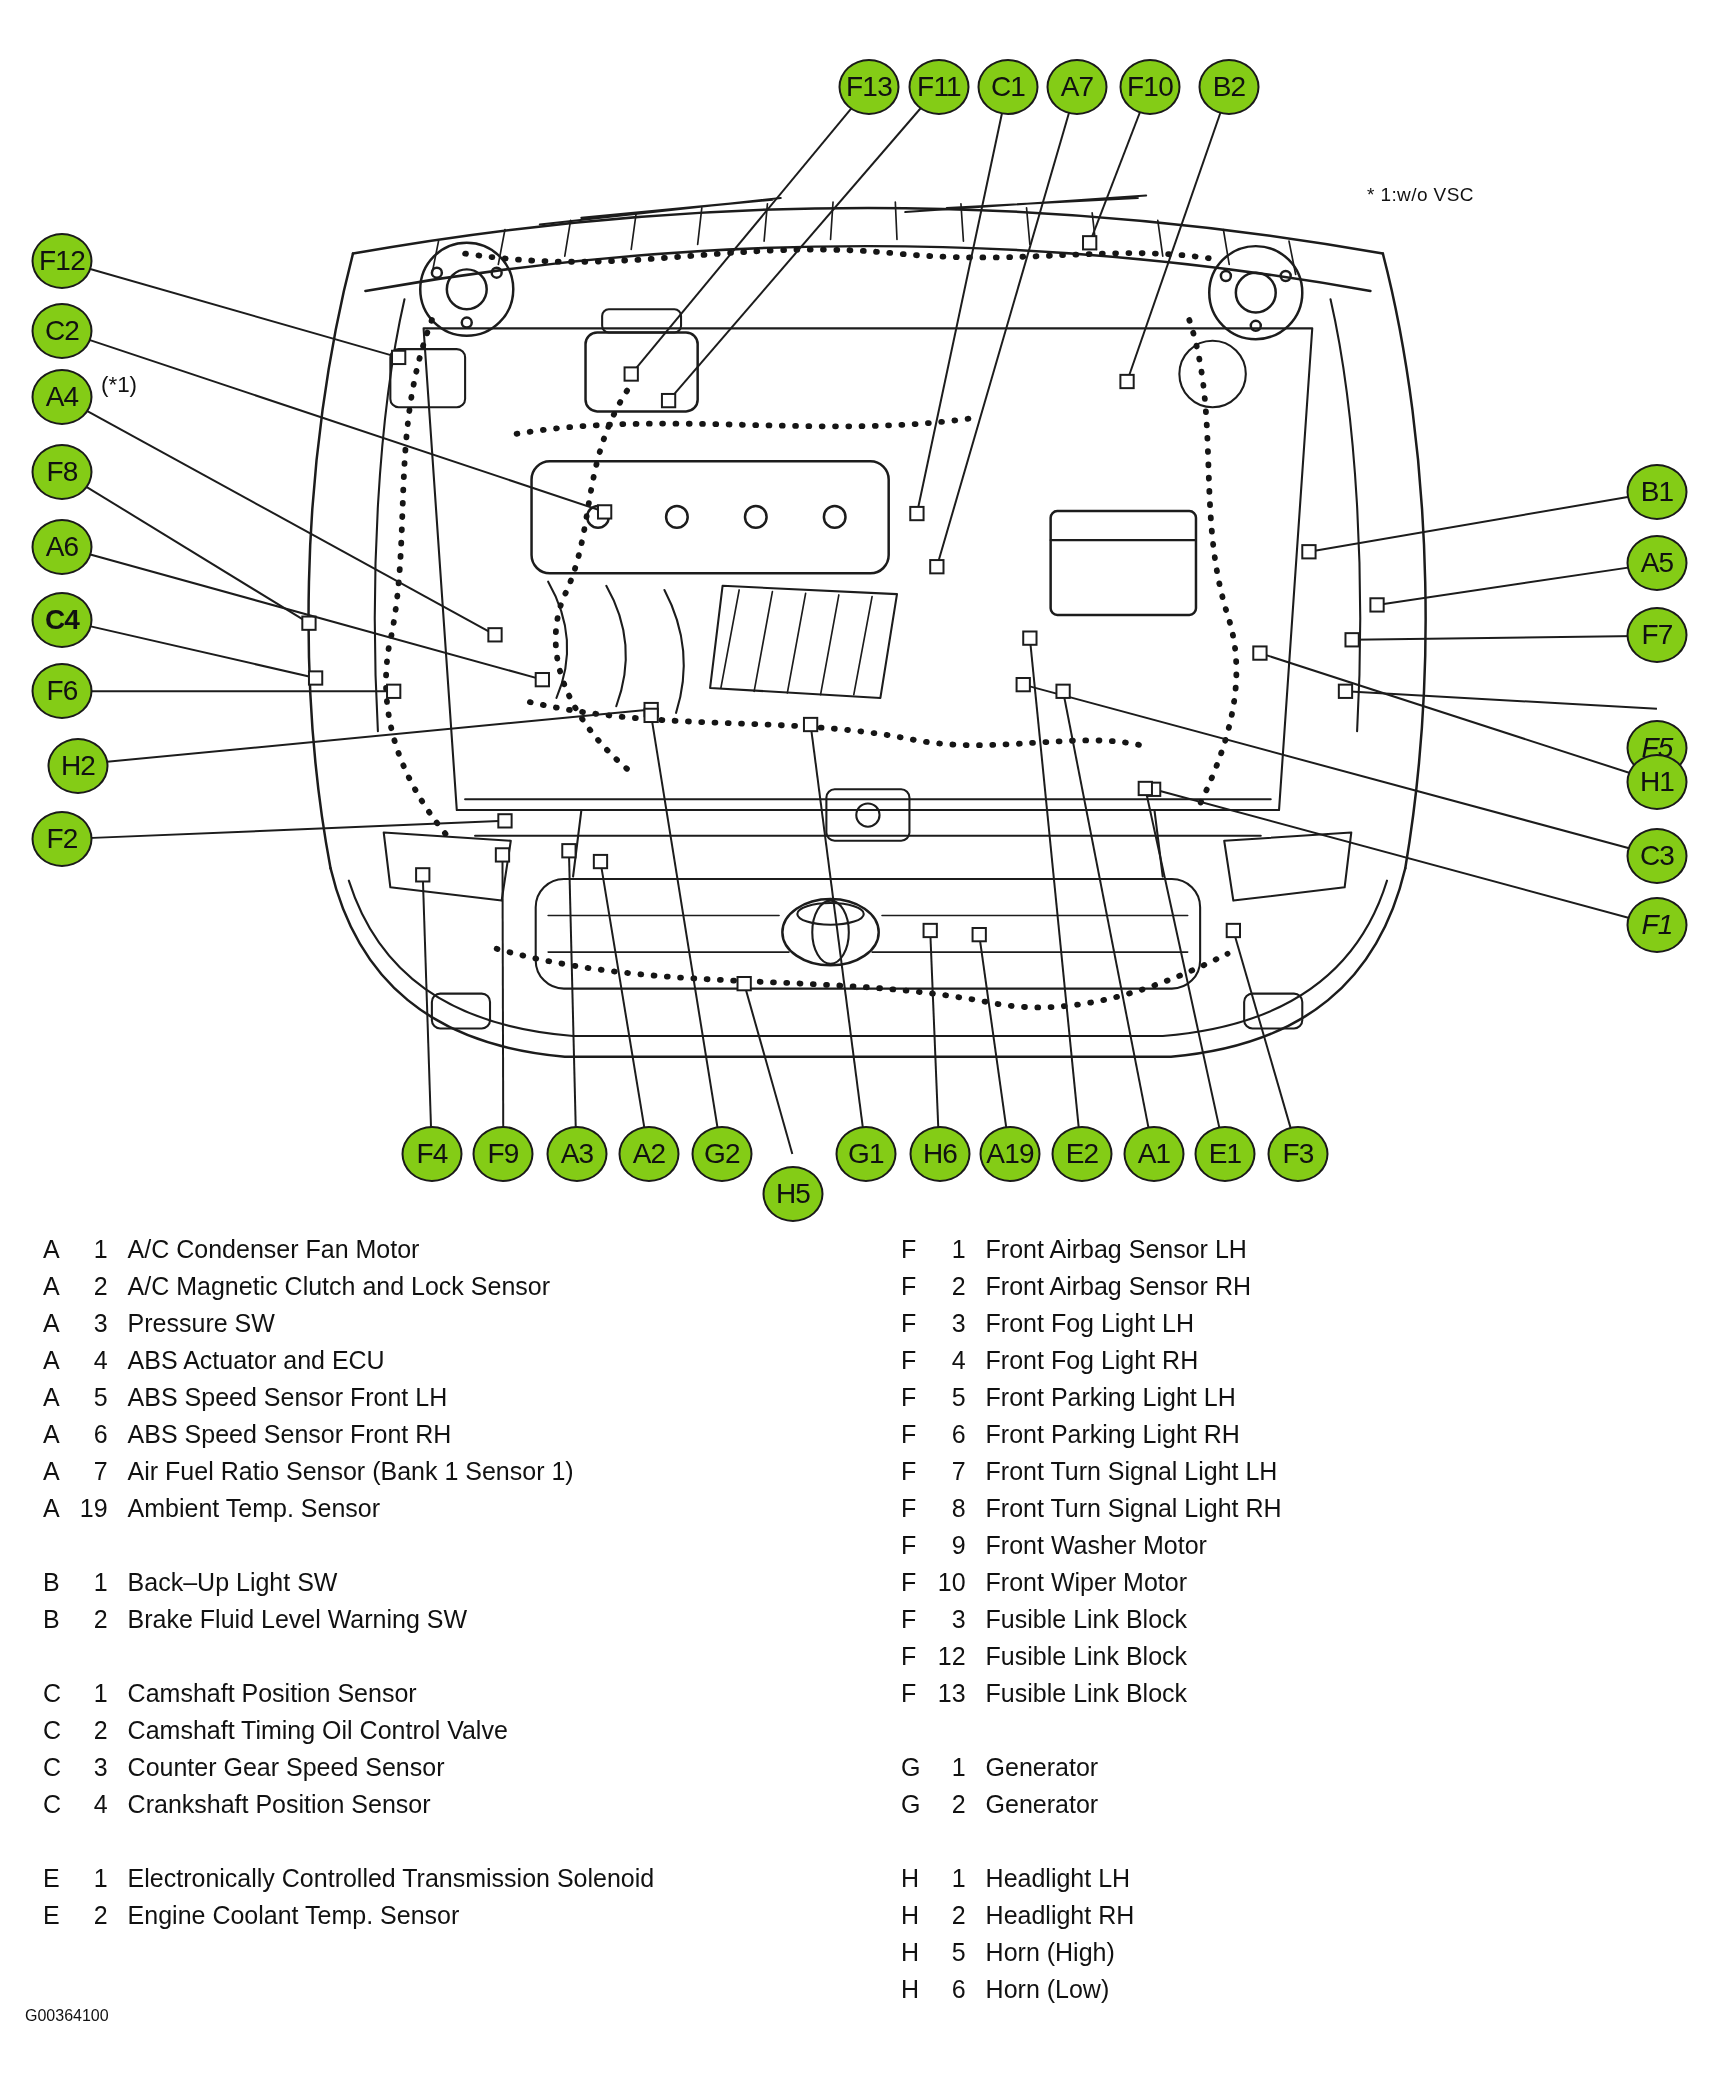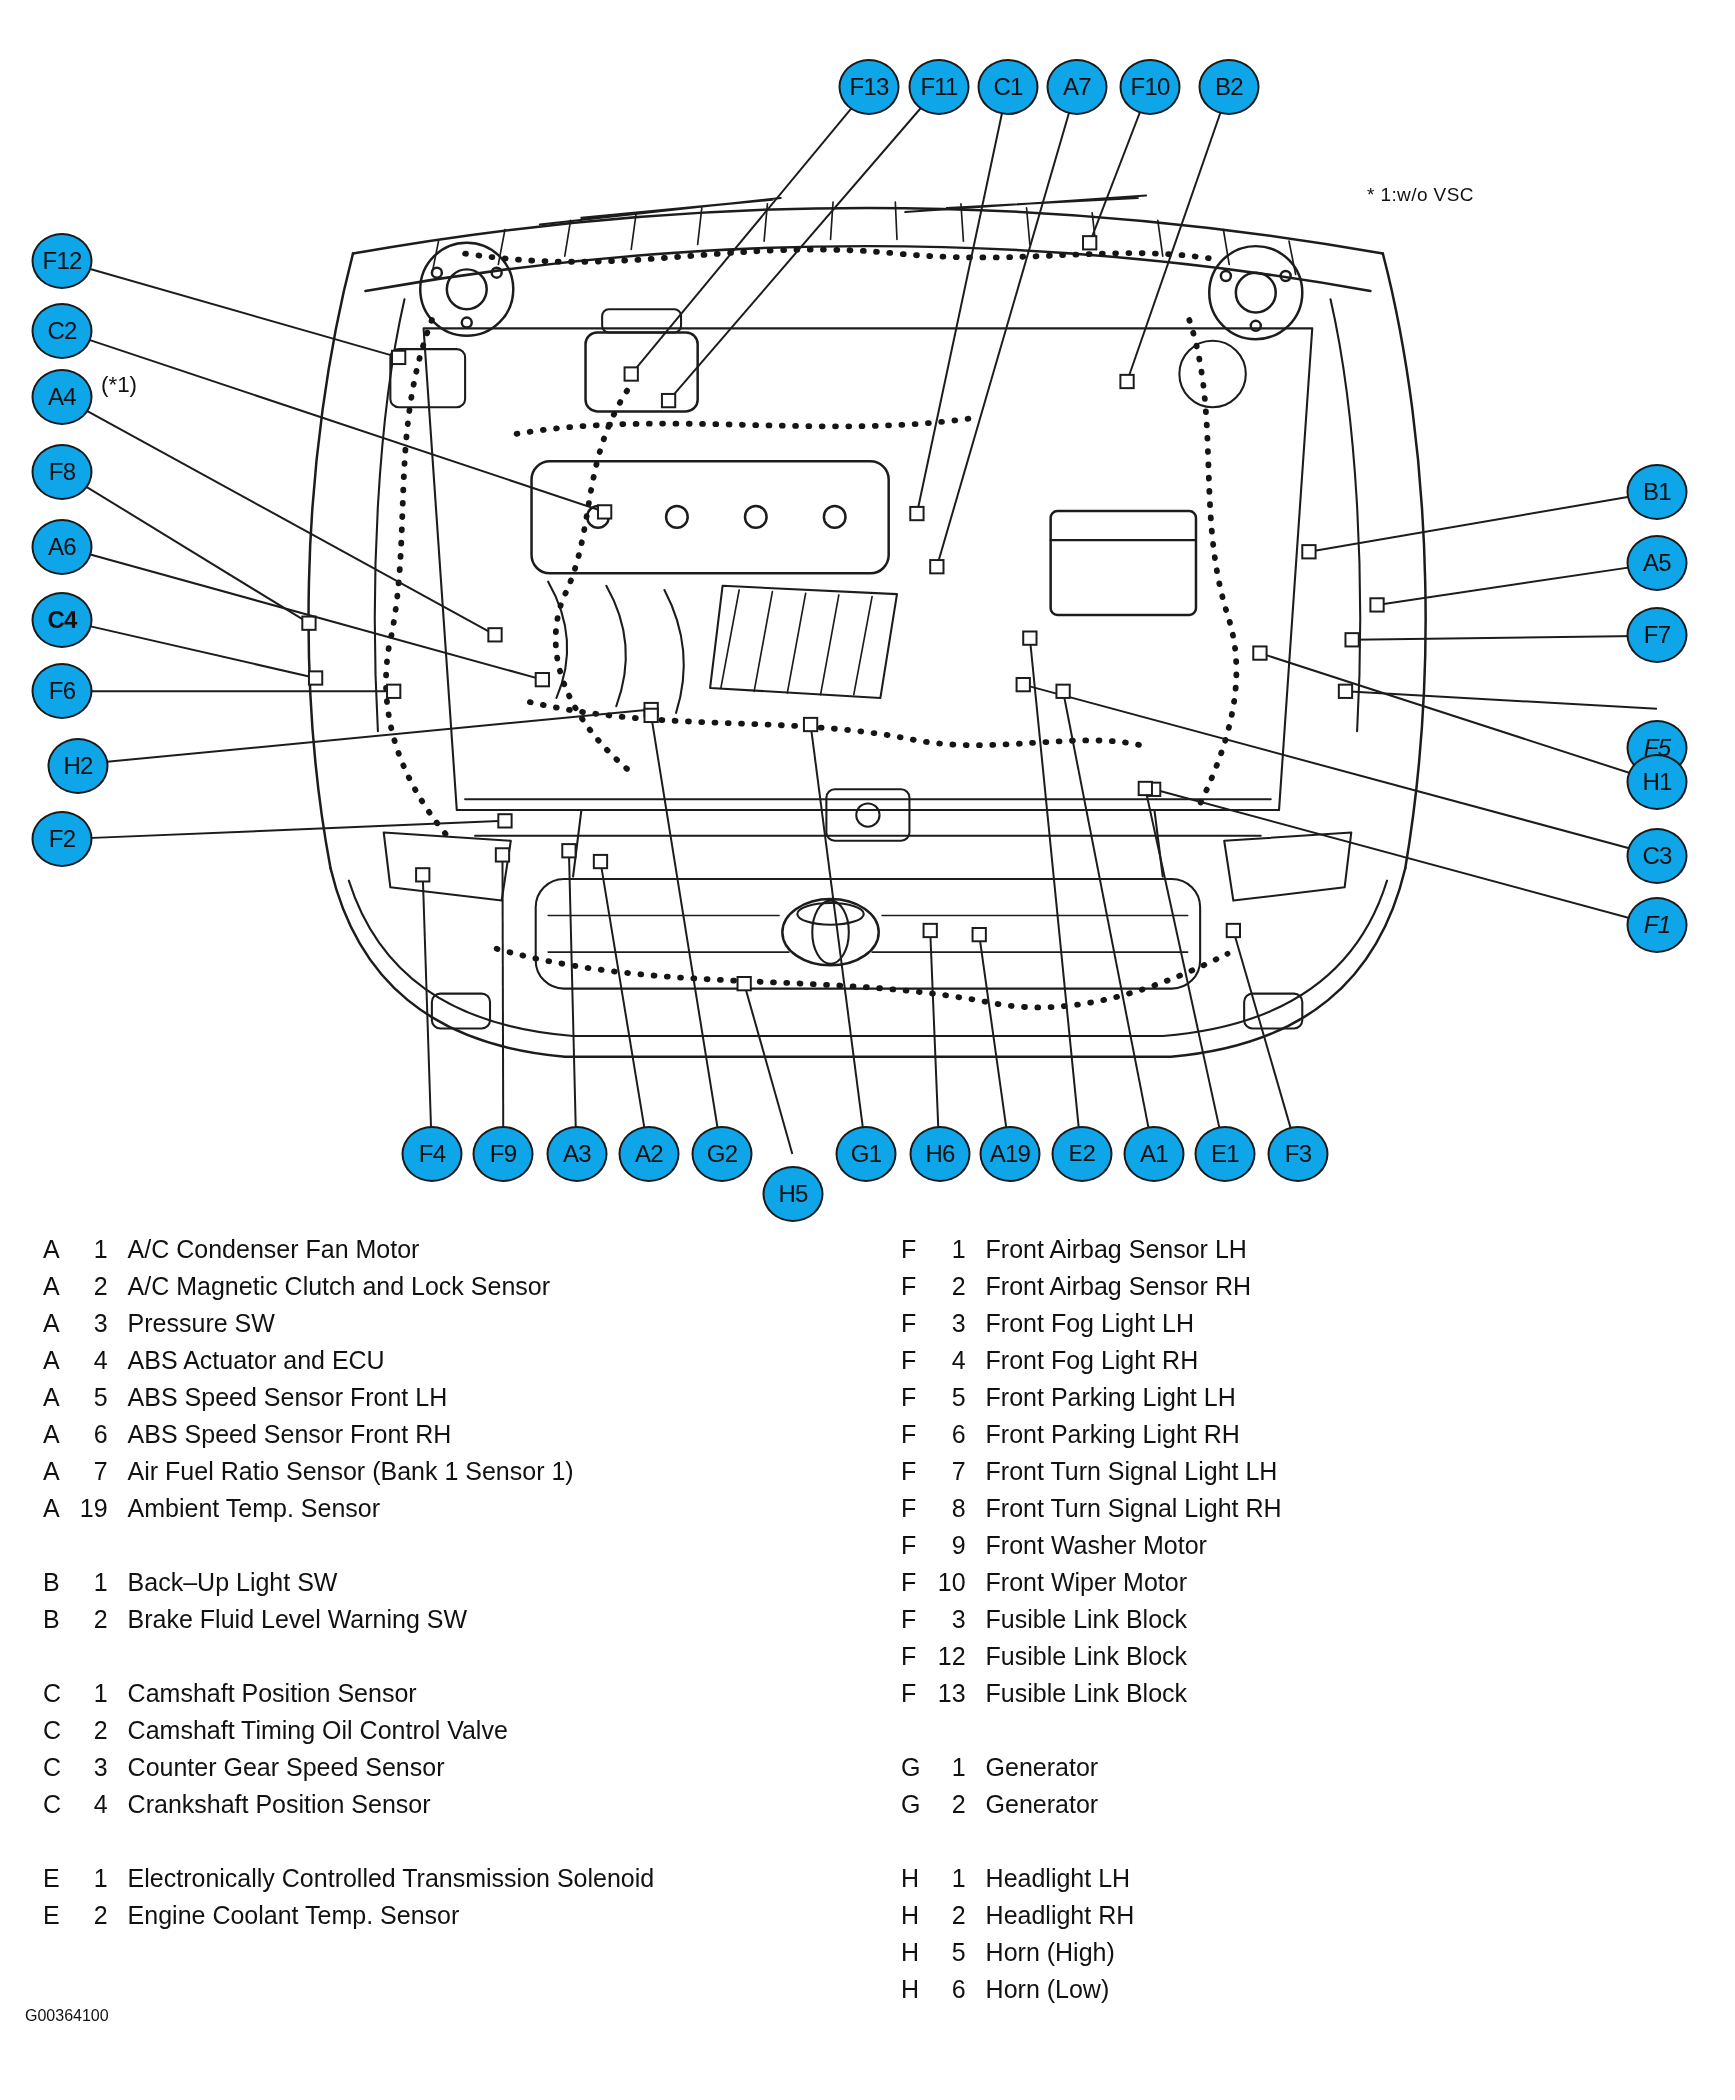--- a/index.html
+++ b/index.html
@@ -12,23 +12,23 @@
     overflow:hidden;
   }
   #stage { position:absolute; inset:0; }
   #diagram-svg { position:absolute; left:0; top:0; width:1735px; height:2101px; }
 
   .callout {
     position:absolute;
     width:61px; height:56px;
     border:2.9px solid #1a1a1a;
     border-radius:50%;
-    background:#0ea5e9;
+    background:#84cc16;
     display:flex; align-items:center; justify-content:center;
-    font-size:24px; letter-spacing:-0.8px;
+    font-size:28px; letter-spacing:-0.8px;
     transform:translate(-50%,-50%);
     z-index:3;
     text-align:center;
   }
 
   .note {
     position:absolute; left:1367px; top:184px;
     font-size:19px; letter-spacing:0.4px; z-index:3;
   }
   .a4-note {
@@ -243,21 +243,21 @@
       <div class="callout" style="left: 1657px; top: 925px; font-style: italic;">F1</div>
       <div class="callout" style="left: 432px; top: 1154px;">F4</div>
       <div class="callout" style="left: 503px; top: 1154px;">F9</div>
       <div class="callout" style="left: 577px; top: 1154px;">A3</div>
       <div class="callout" style="left: 649px; top: 1154px;">A2</div>
       <div class="callout" style="left: 722px; top: 1154px;">G2</div>
       <div class="callout" style="left: 793px; top: 1194px;">H5</div>
       <div class="callout" style="left: 866px; top: 1154px;">G1</div>
       <div class="callout" style="left: 940px; top: 1154px;">H6</div>
       <div class="callout" style="left: 1010px; top: 1154px;">A19</div>
-      <div class="callout" style="left: 1082px; top: 1154px; font-family: Liberation Mono, monospace;">E2</div>
+      <div class="callout" style="left: 1082px; top: 1154px;">E2</div>
       <div class="callout" style="left: 1154px; top: 1154px;">A1</div>
       <div class="callout" style="left: 1225px; top: 1154px;">E1</div>
       <div class="callout" style="left: 1298px; top: 1154px;">F3</div>
     </div>
 
   <div class="note">* 1:w/o VSC</div>
   <div class="a4-note">(*1)</div>
   <div class="figure-code">G00364100</div>
 
   <div id="legend-left" class="legend-col">

